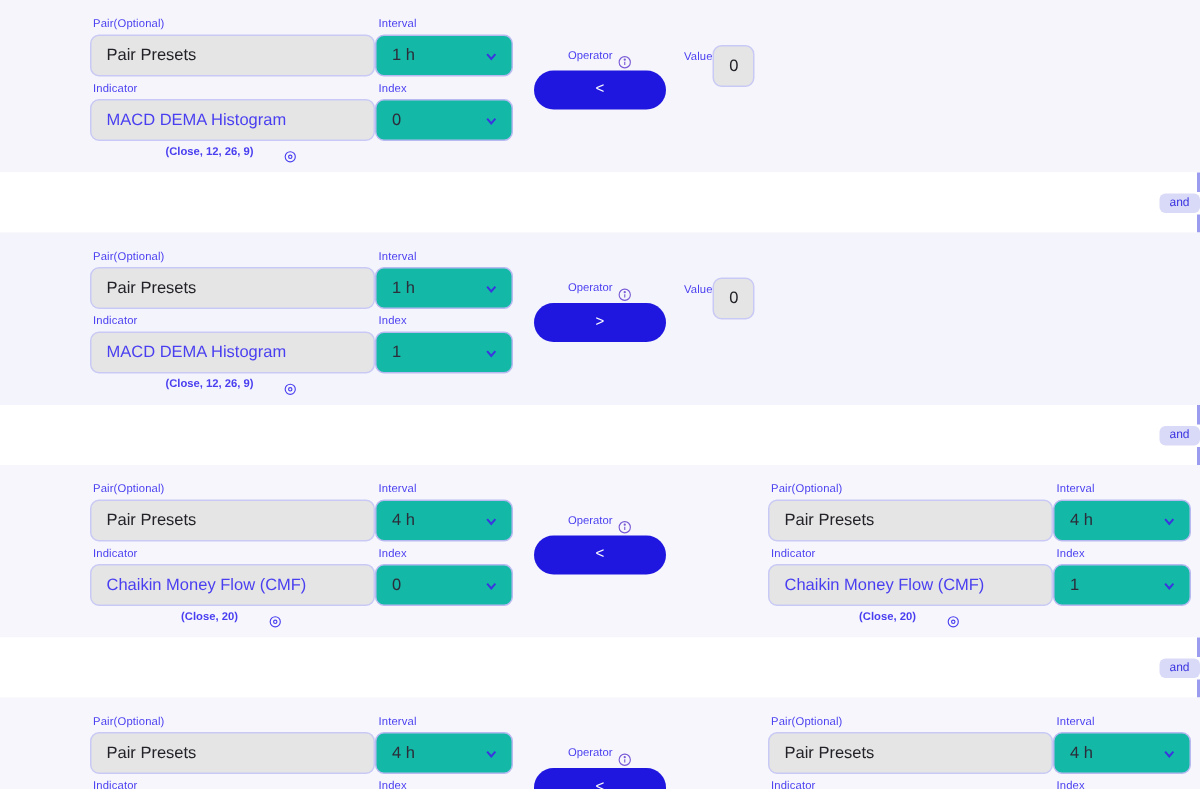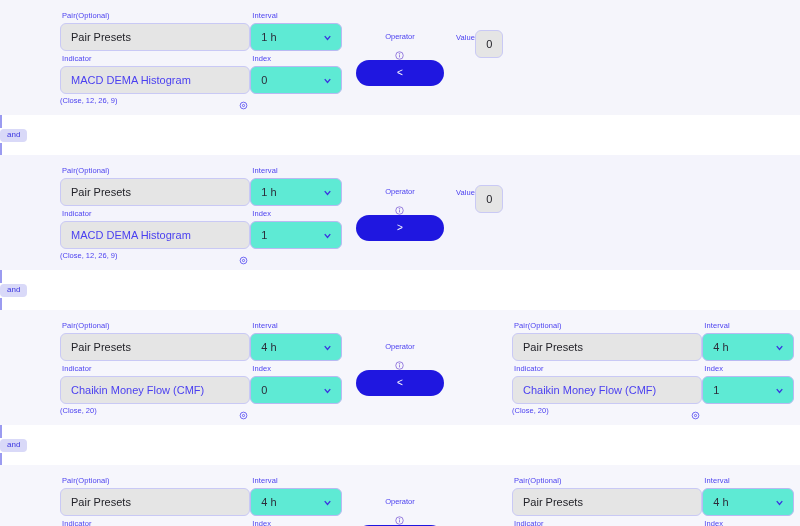--- a/index.html
+++ b/index.html
@@ -79,45 +79,46 @@
     color: #222228;
   }
   .txtbox.indicator {
     color: #4a3ff0;
   }
 
   .selbox {
     height: 28px;
     border: 1px solid #b9b9f2;
     border-radius: 6px;
-    background: #5eead4;
+    background: #14b8a6;
     display: flex;
     align-items: center;
     justify-content: space-between;
     padding: 0 8px 0 10px;
     box-sizing: border-box;
     font-size: 11px;
     color: #2c2c3a;
   }
   .chev {
     width: 11px;
     height: 11px;
     display: block;
     color: #3b35e0;
     flex: 0 0 auto;
   }
 
   .params {
     display: flex;
     flex-direction: row;
     align-items: center;
-    justify-content: space-between;
+    justify-content: center;
     gap: 20px;
     margin-top: 2px;
     padding-right: 2px;
+    font-weight: bold;
   }
   .params-text {
     font-size: 7.5px;
     color: #4a3ff0;
     line-height: 9px;
     white-space: nowrap;
   }
   .gear {
     width: 9px;
     height: 9px;
@@ -129,21 +130,21 @@
   .op-block {
     width: 104px;
     display: flex;
     flex-direction: column;
     align-items: center;
     flex: 0 0 auto;
     padding-top: 24px;
   }
   .op-label-row {
     display: flex;
-    flex-direction: column;
+    flex-direction: row;
     align-items: center;
     gap: 4px;
     margin-bottom: 5px;
   }
   .op-label {
     font-size: 7.5px;
     color: #4a3ff0;
     line-height: 10px;
   }
   .info-ico {
@@ -173,21 +174,21 @@
     padding-left: 2px;
     padding-top: 22px;
   }
   .val-block .txtbox { height: 28px; }
 
   
   .connector {
     height: 40px;
     display: flex;
     flex-direction: column;
-    align-items: flex-start;
+    align-items: flex-end;
     justify-content: center;
     position: relative;
     background: #ffffff;
   }
   .conn-line {
     width: 2px;
     background: #9b9bf0;
     flex: 1 1 auto;
   }
   .and-pill {

